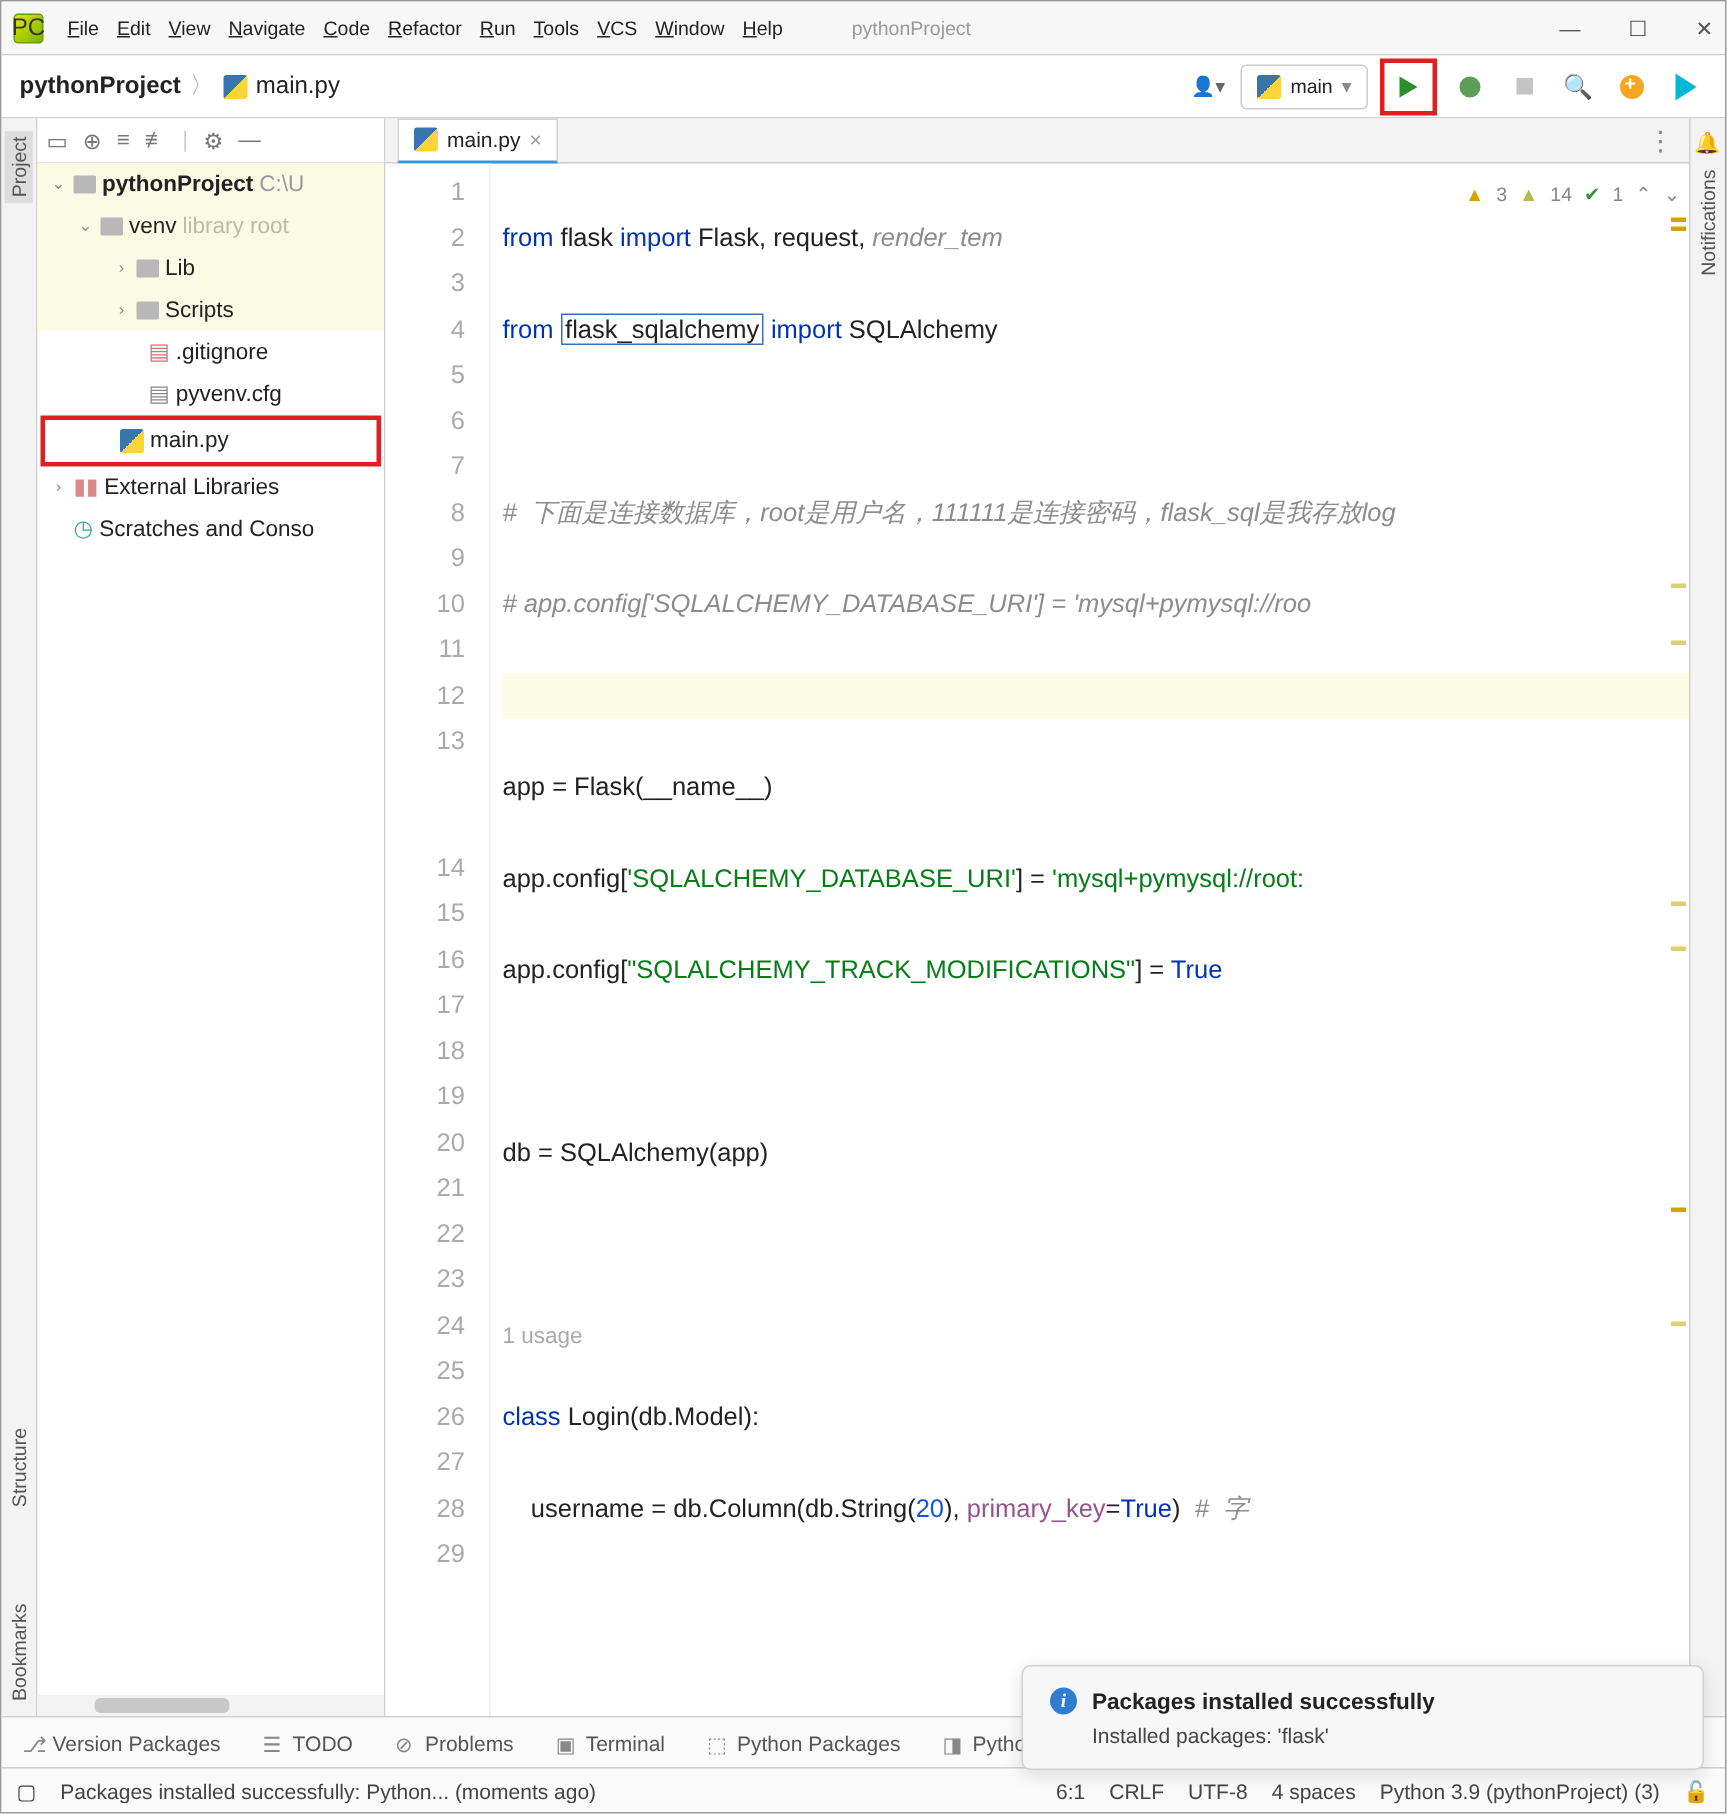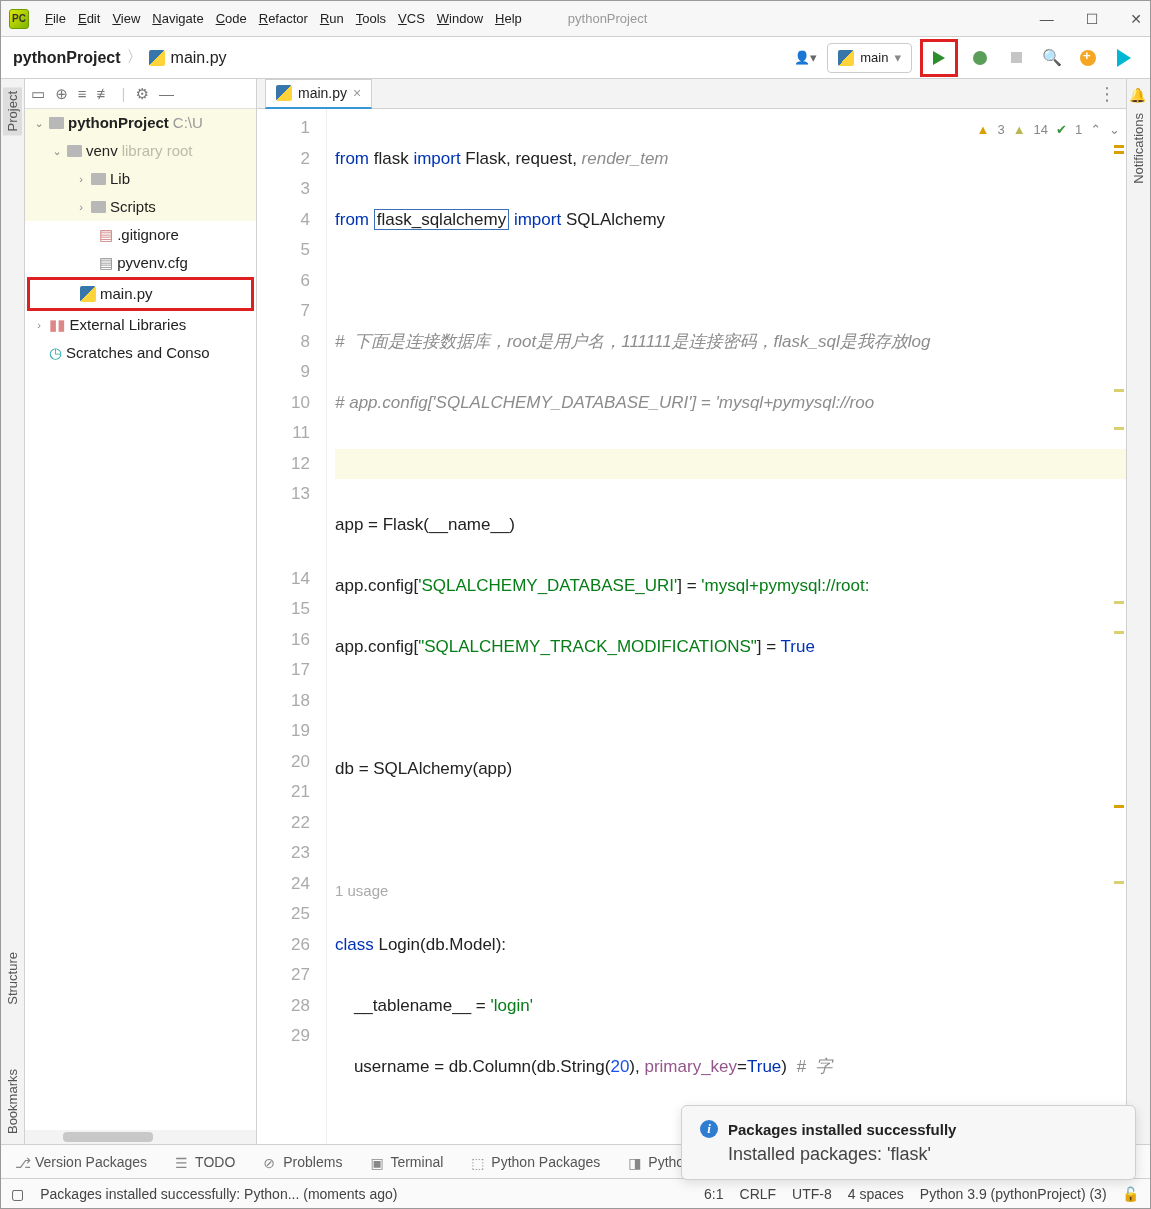--- a/index.html
+++ b/index.html
@@ -1,18 +1,18 @@
 <!DOCTYPE html>
 <html><head>
 <meta charset="utf-8">
 <style>
 *{box-sizing:border-box;margin:0;padding:0;font-family:"Segoe UI",Arial,sans-serif}
 body{width:1151px;height:1209px;overflow:hidden;background:#fff;display:flex;flex-direction:column;border:1px solid #999;font-size:13px;color:#222;position:relative}
 .titlebar{height:36px;display:flex;align-items:center;padding:0 8px;gap:16px;border-bottom:1px solid #d0d0d0;background:#f7f7f7}
-.titlebar .logo{width:20px;height:20px;background:linear-gradient(135deg,#dfe700 0%,#7cb400 100%);border:1px solid #6a9e00;border-radius:3px;position:relative;display:flex;align-items:center;justify-content:center;font-size:10px;font-weight:bold;color:#333}
+.titlebar .logo{width:20px;height:20px;background:linear-gradient(135deg,#dfe700 0%,#7cb400 100%);border:1px solid #6a9e00;border-radius:3px;position:relative;display:flex;align-items:center;justify-content:center;font-size:16px;font-weight:normal;color:#333}
 .menu{display:flex;gap:12px}
 .menu span{cursor:pointer;text-decoration:underline;text-decoration-color:transparent}
 .menu span::first-letter{text-decoration:underline}
 .titlebar .proj{color:#999}
 .winbtns{margin-left:auto;display:flex;gap:32px;font-size:14px;color:#555}
 .toolbar{height:42px;display:flex;align-items:center;padding:0 12px;gap:8px;border-bottom:1px solid #d0d0d0;background:#fff}
 .crumb{display:flex;align-items:center;gap:6px;font-size:16px}
 .crumb b{font-weight:bold}
 .pyfile-ico{width:16px;height:16px;background:linear-gradient(135deg,#3776ab 50%,#ffd43b 50%);border-radius:2px;display:inline-block}
 .spacer{flex:1}
@@ -52,21 +52,21 @@
 .code .ln{height:30.5px;display:block}
 .kw{color:#0033b3}.str{color:#067d17}.com{color:#8c8c8c;font-style:italic}.num{color:#1750eb}.self{color:#94558d}.boxed{border:1px solid #3b6fb8;padding:0 2px}
 .usage{color:#aaa;font-size:15px;font-style:normal}
 .insp{position:absolute;top:6px;right:6px;display:flex;gap:8px;align-items:center;font-size:13px;color:#888}
 .tri-y{color:#d9a100}.tri-g{color:#b8b850}.chk{color:#3a933a}
 .markers{position:absolute;right:0;top:0;width:14px;height:100%}
 .mk{position:absolute;right:2px;width:10px;height:3px}
 .toast{position:absolute;right:14px;bottom:28px;width:455px;background:#f7f7f7;border:1px solid #d0d0d0;border-radius:6px;padding:14px 18px;box-shadow:0 3px 12px rgba(0,0,0,0.12)}
 .toast .tt{display:flex;align-items:center;gap:10px;font-weight:bold;font-size:15px}
 .toast .info-i{width:18px;height:18px;background:#2e7dd1;border-radius:50%;color:#fff;display:flex;align-items:center;justify-content:center;font-style:italic;font-family:serif;font-size:13px}
-.toast .sub{margin-left:28px;margin-top:6px;color:#444;font-size:18px}
+.toast .sub{margin-left:28px;margin-top:6px;color:#444;font-size:14px}
 .toolwin{height:34px;border-top:1px solid #d0d0d0;display:flex;align-items:center;gap:28px;padding:0 14px;color:#555;font-size:14px;background:#fafafa}
 .tw-item{display:flex;align-items:center;gap:6px;cursor:pointer}
 .tw-ico{width:14px;height:14px;display:inline-block;color:#888}
 .status{height:30px;border-top:1px solid #d0d0d0;display:flex;align-items:center;padding:0 10px;gap:16px;font-size:14px;color:#444;background:#fafafa}
 .status .msg{flex:1;white-space:nowrap;overflow:hidden;text-overflow:ellipsis}
 .hscroll{height:14px;background:#f3f3f3}
 .hscroll .thumb{width:90px;height:10px;background:#c8c8c8;border-radius:4px;margin-left:38px;margin-top:2px}
 </style>
 </head>
 <body>
@@ -260,21 +260,20 @@
 <span class="ln com"># app.config['SQLALCHEMY_DATABASE_URI'] = 'mysql+pymysql://roo</span>
 <span class="ln" style="background:#fbfae4"> </span>
 <span class="ln">app = Flask(__name__)</span>
 <span class="ln"><span>app.config[</span><span class="str">'SQLALCHEMY_DATABASE_URI'</span><span>] = </span><span class="str">'mysql+pymysql://root:</span></span>
 <span class="ln"><span>app.config[</span><span class="str">"SQLALCHEMY_TRACK_MODIFICATIONS"</span><span>] = </span><span class="kw">True</span></span>
 <span class="ln"> </span>
 <span class="ln">db = SQLAlchemy(app)</span>
 <span class="ln"> </span>
 <span class="ln usage" style="height:24px">1 usage</span>
 <span class="ln"><span class="kw">class</span><span> Login(db.Model):</span></span>
-<span class="ln"><span>    __tablename__ = </span><span class="str">'login'</span></span>
 <span class="ln"><span>    username = db.Column(db.String(</span><span class="num">20</span><span>), </span><span class="self">primary_key</span><span>=</span><span class="kw">True</span><span>)  </span><span class="com">#  字</span></span>
 
 
 
 
 
 
 
 
 

